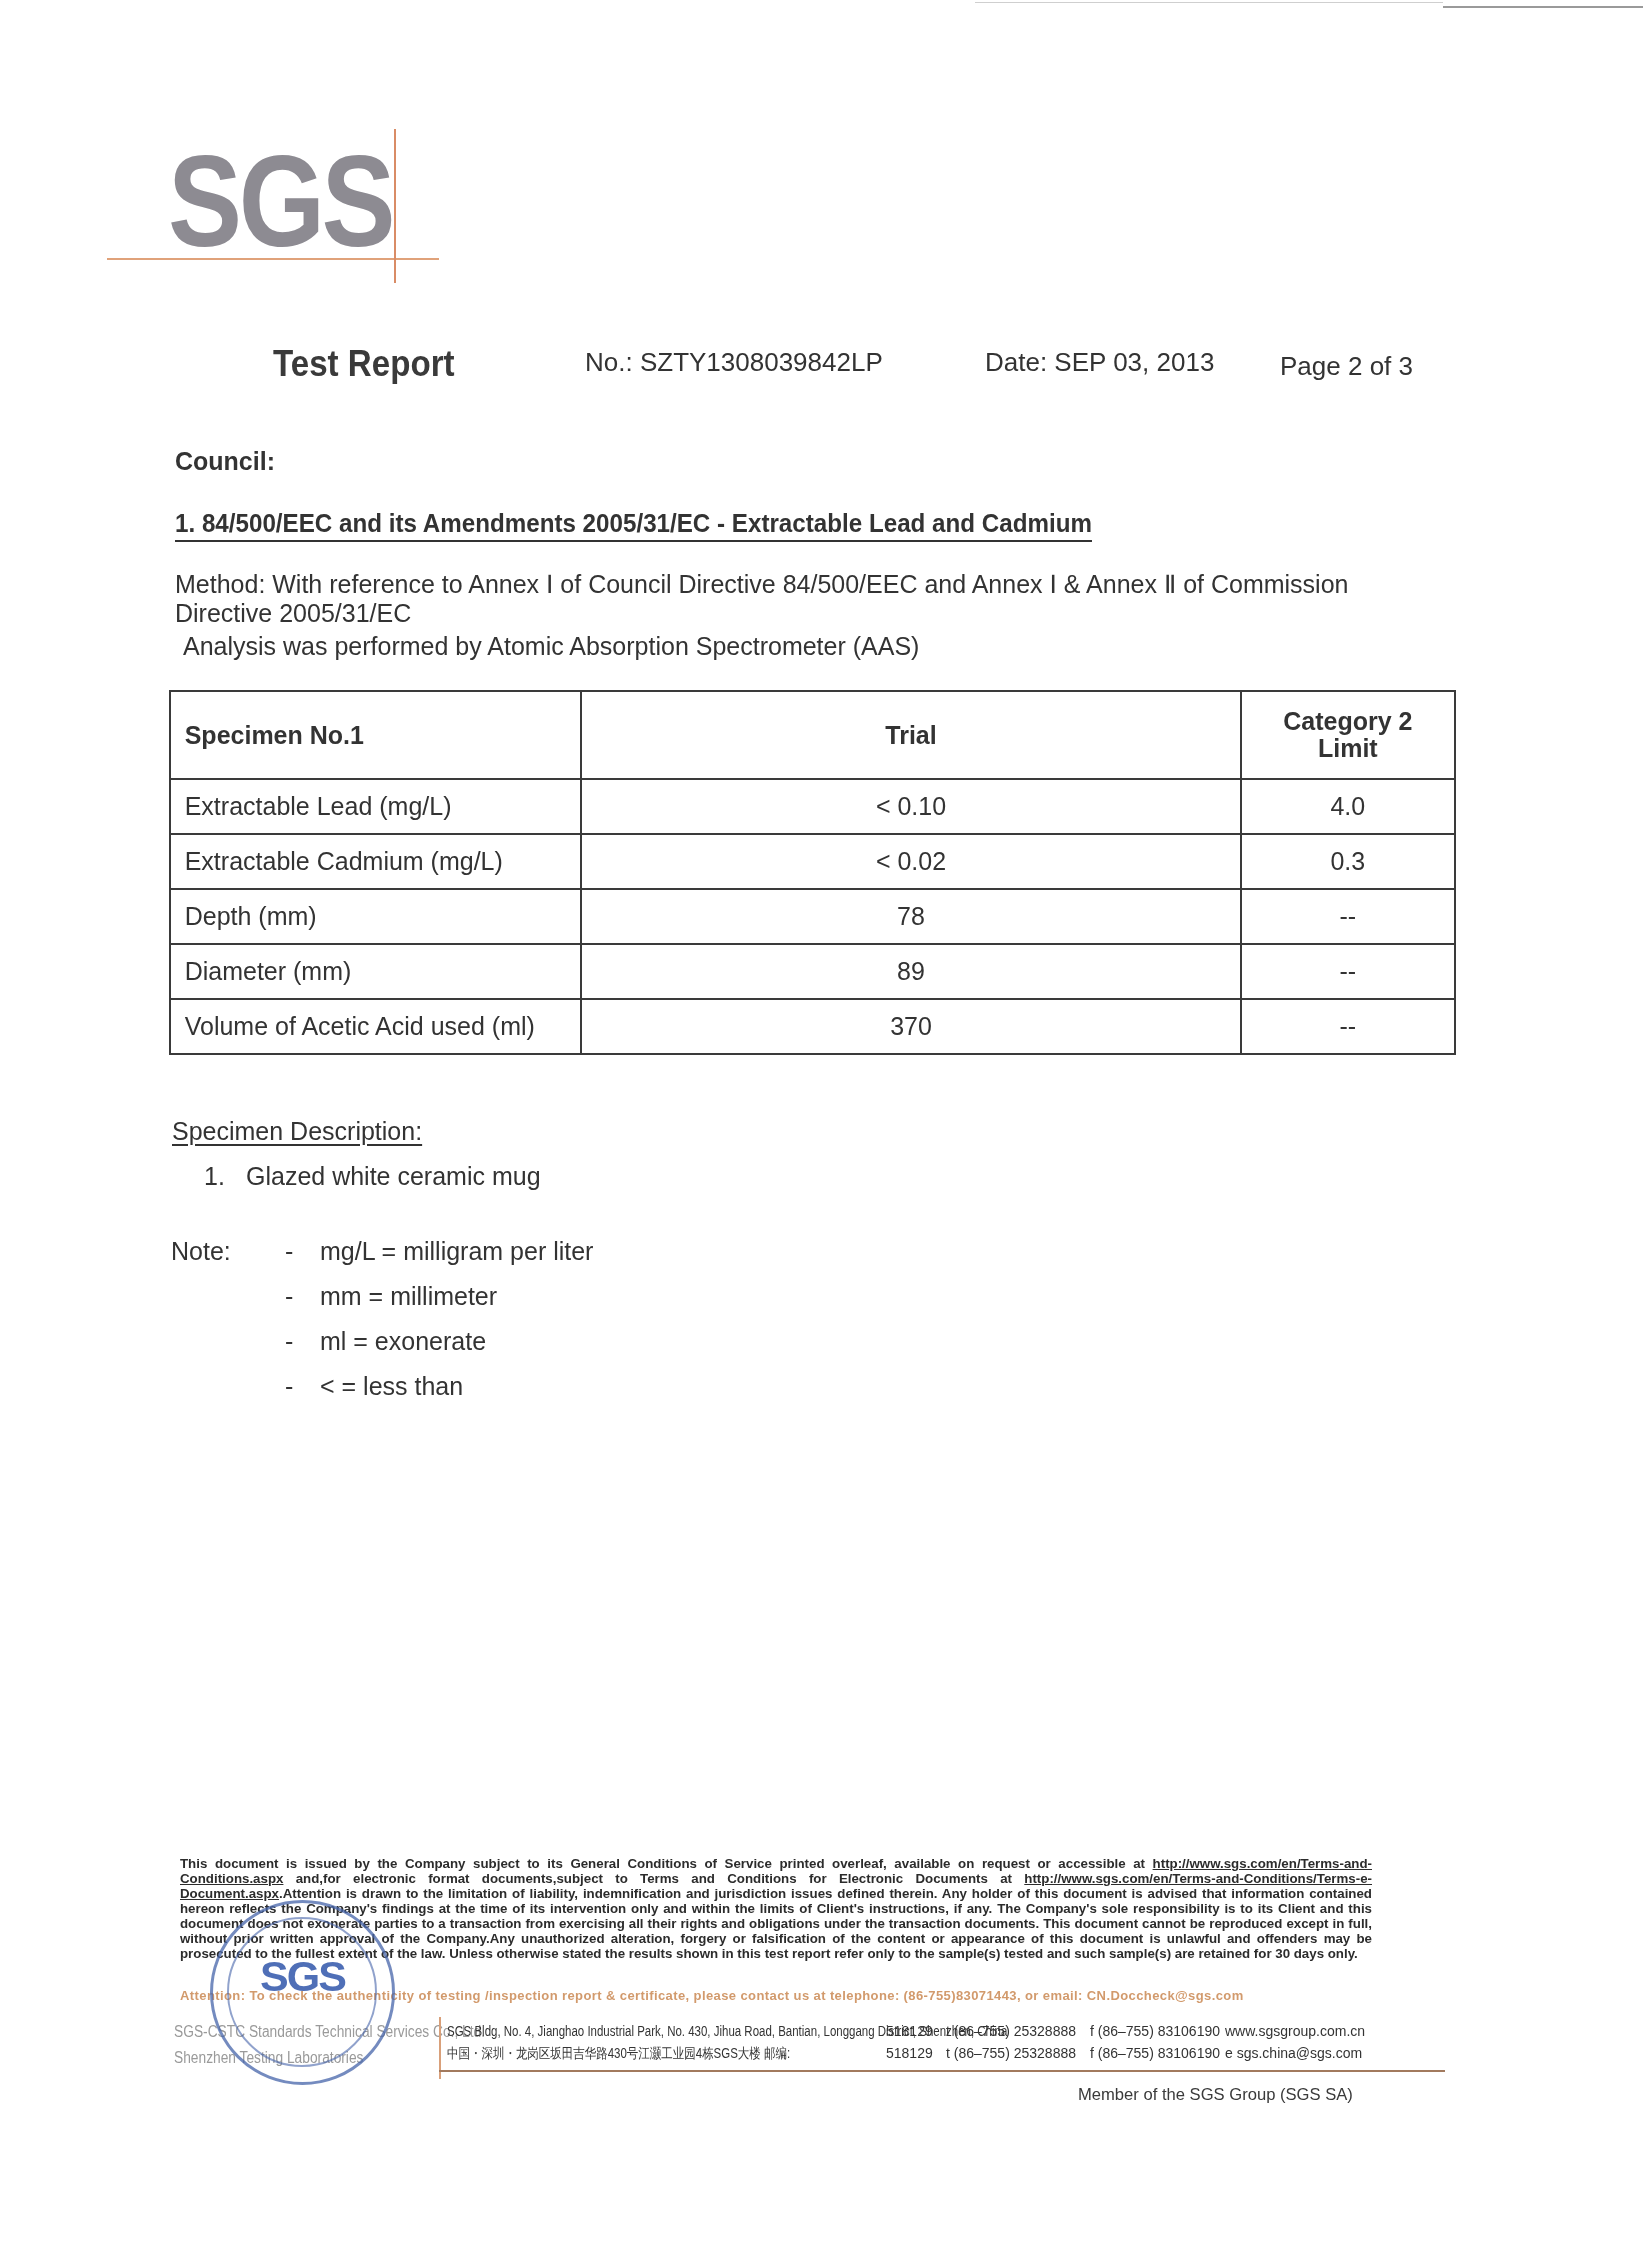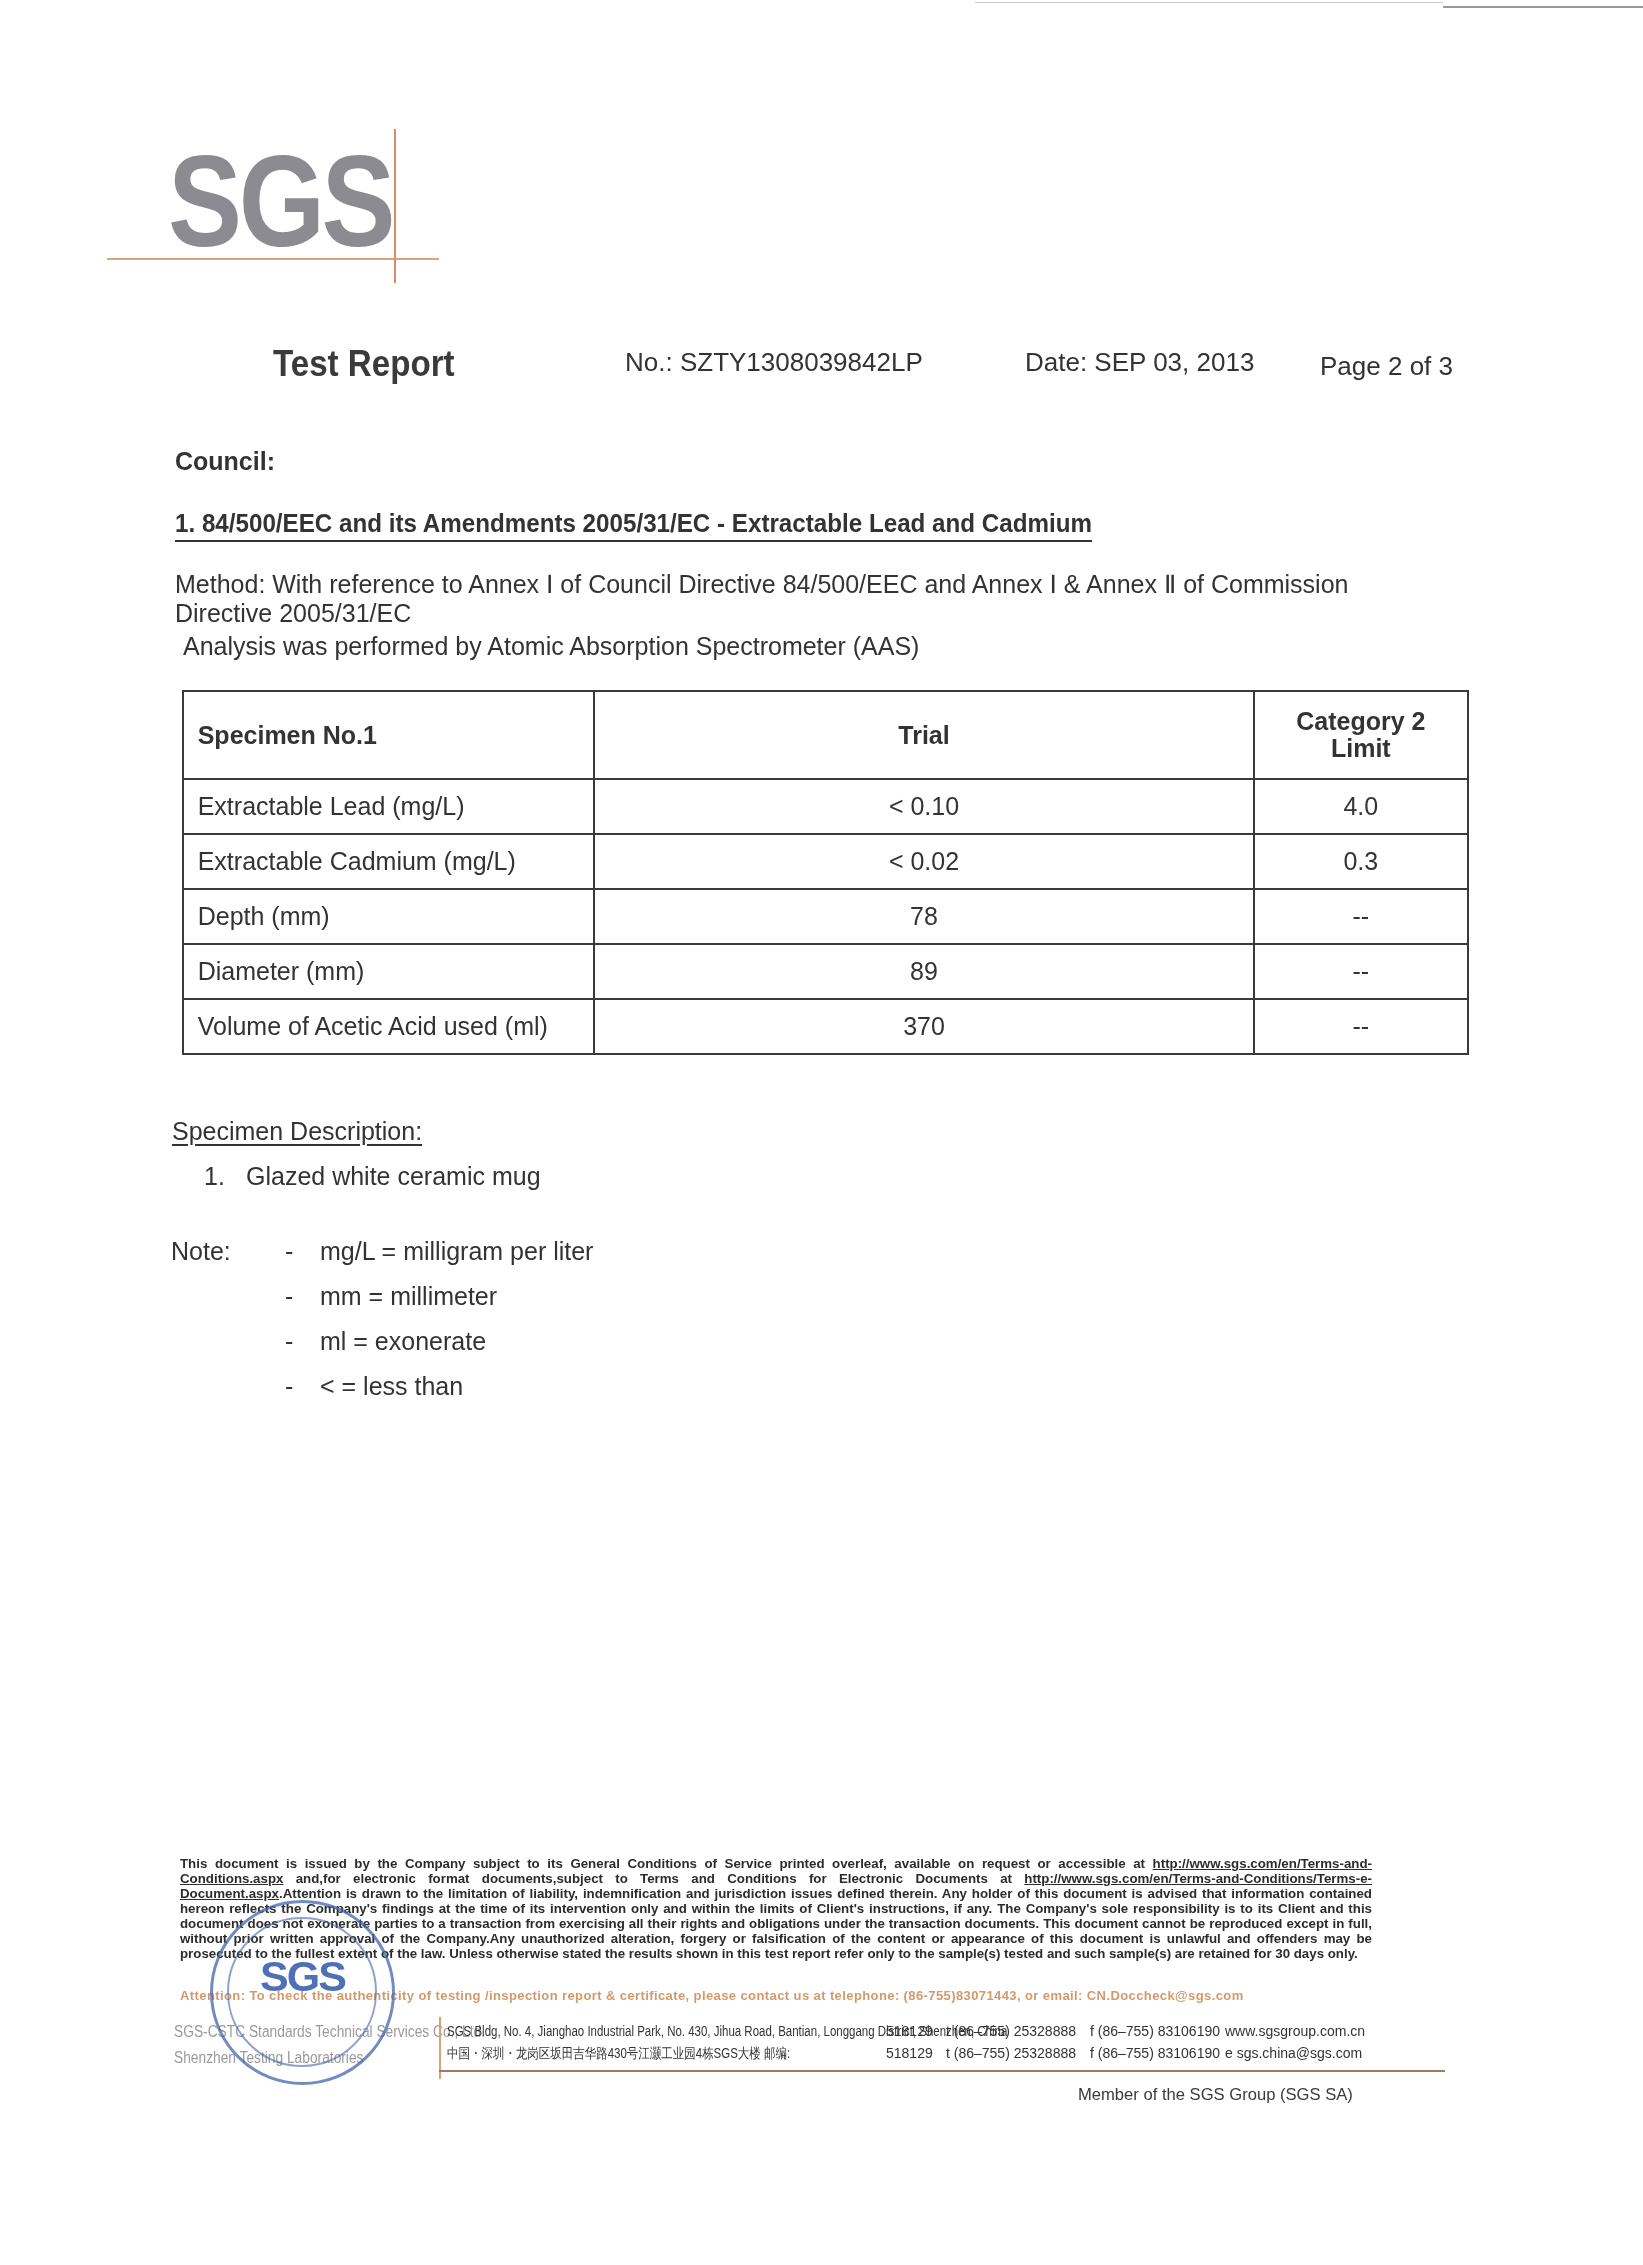--- a/index.html
+++ b/index.html
@@ -10,35 +10,35 @@
   .scanline2 { left:975px; top:2px; width:468px; height:1px; background:#cfcfcf; }
 
   
   .logo-text { left:168px; top:137px; font-size:129px; font-weight:bold; letter-spacing:-3.9px;
                color:#8d8b92; line-height:1; transform:scaleX(0.86); transform-origin:left top;
                font-family:"Liberation Sans", sans-serif; }
   .logo-hline { left:107px; top:258px; width:332px; height:2px; background:#e0a27a; }
   .logo-vline { left:394px; top:129px; width:2px; height:154px; background:#d98c66; }
 
   
-  .hdr { top:347px; font-size:26px; color:#333;margin-left:40px; }
+  .hdr { top:347px; font-size:26px; color:#333; }
   .hdr-title { left:273px; top:343px; font-size:36px; font-weight:bold; color:#3a3a3a; transform:scaleX(0.92); transform-origin:left top; }
   .hdr-no { left:585px; }
   .hdr-date { left:985px; }
   .hdr-page { left:1280px; top:351px; }
 
   .results { left:175px; top:447px; font-size:25px; font-weight:bold; color:#333; }
   .sec-title { left:175px; top:508px; font-size:26px; font-weight:bold; color:#333;
                border-bottom:2.9px solid #333; padding-bottom:1px; transform:scaleX(0.93); transform-origin:left top; white-space:nowrap; }
 
   .method { left:175px; top:570px; width:1297px; font-size:25px; line-height:29px; color:#333; white-space:pre-line; }
   .analysis { left:175px; top:632px; font-size:25px; color:#333;margin-left:8px; }
 
   
-  table.results-table { position:absolute; left:182px; top:690px; width:1287px; border-collapse:collapse;
+  table.results-table { position:absolute; left:169px; top:690px; width:1287px; border-collapse:collapse;
                         font-size:25px; color:#333; }
   .results-table td { border:2px solid #3a3a3a; height:53px; padding:0 13.7px; }
   .results-table tr.head td { height:86px; font-weight:bold; }
   .results-table td.c1 { width:382px; text-align:left; }
   .results-table td.c2 { text-align:center; }
   .results-table td.c3 { width:185px; text-align:center;border-radius:21px; }
   .results-table .head td.c3 { line-height:27px; }
 
   .spec-head { left:172px; top:1117px; font-size:25px; color:#333; text-decoration:underline; text-underline-offset:3.9px; }
   .spec-item { left:172px; top:1162px; font-size:25px; color:#333;margin-left:32px; }

